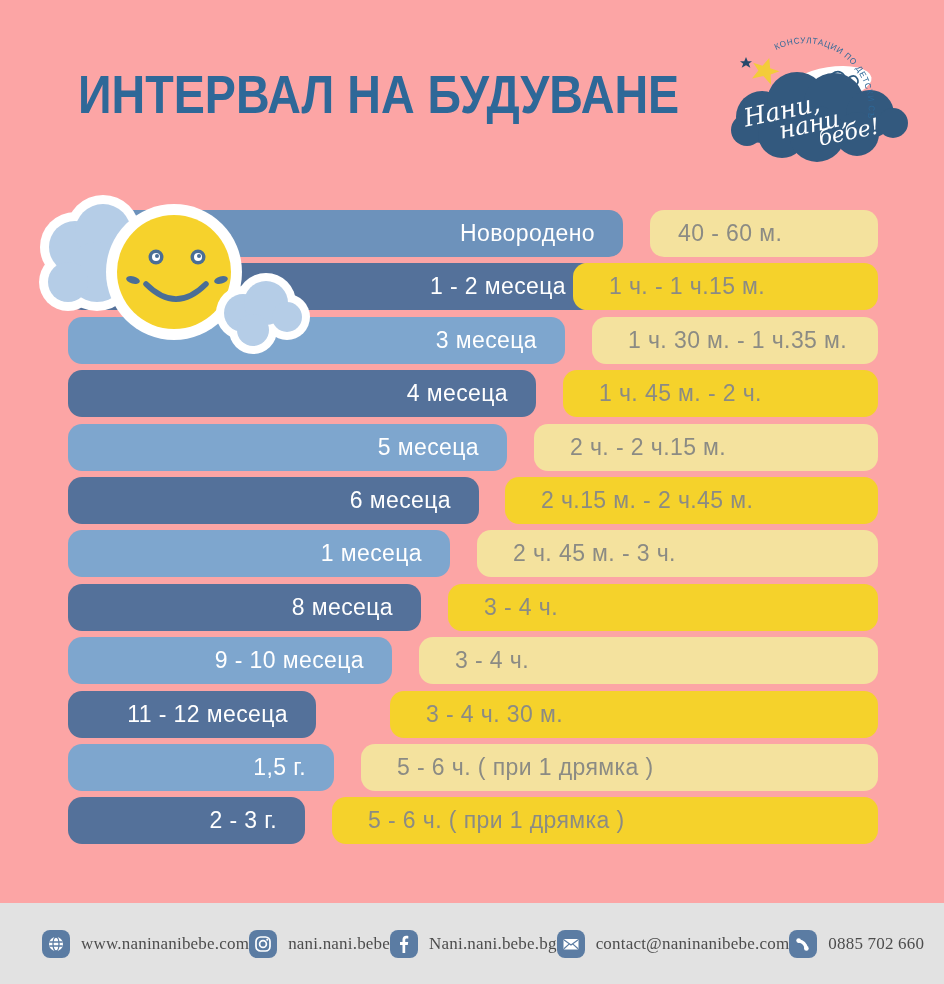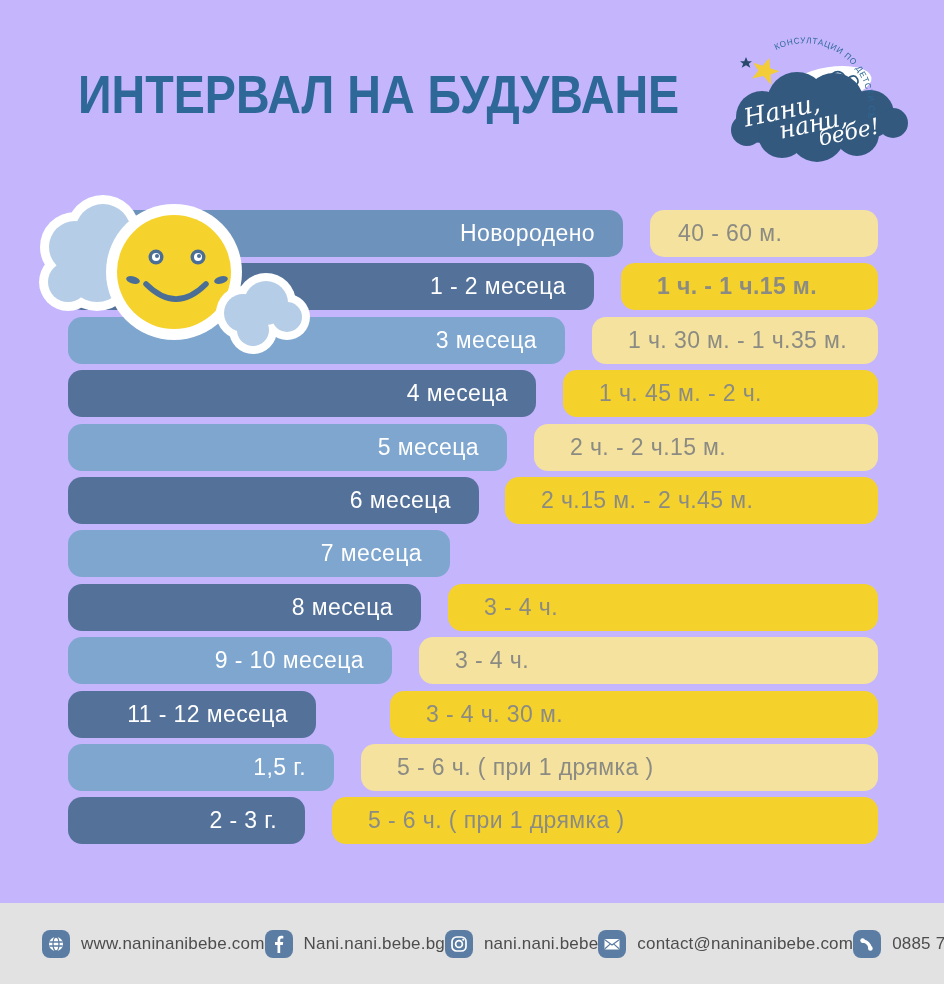--- a/index.html
+++ b/index.html
@@ -1,36 +1,36 @@
 <!DOCTYPE html>
 <html style="--title: #2e6898; --bar-blue-medium: #6d92bb; --bar-blue-dark: #54719a; --bar-blue-light: #7ea6ce; --bar-yellow-bright: #f5d22b; --bar-yellow-light: #f4e29e; --bar-text-yellow: #8b8b84; --sun-yellow: #f6d22c; --cloud-blue: #b5cde7; --face-blue: #4a6e96; --logo-cloud: #33597e; --logo-star-yellow: #f3cc3a; --footer-bg: #e2e2e2; --footer-icon-bg: #5b7ca3;"><head>
 <meta charset="utf-8">
 <style>
   html,body{margin:0;padding:0;background:#fff;}
-  .page{position:relative;width:944px;height:984px;background:#c4b5fd;overflow:hidden;
+  .page{position:relative;width:944px;height:984px;background:#fca5a5;overflow:hidden;
         font-family:"Liberation Sans",sans-serif;}
   .title{position:absolute;left:78px;top:68px;font-size:53px;font-weight:700;
          color:var(--title,#2e6898);letter-spacing:0px;transform:scaleX(.88);
          transform-origin:left top;white-space:nowrap;line-height:1;}
   .rows{position:absolute;left:68px;top:210px;width:810px;height:640px;}
   .row{position:absolute;left:0;width:810px;height:47px;}
   .bar{position:absolute;top:0;height:47px;border-radius:14px;display:flex;align-items:center;
        font-size:23px;letter-spacing:.4px;white-space:nowrap;box-sizing:border-box;}
   .bar-left{left:0;justify-content:flex-end;padding-right:28px;color:#ffffff;}
   .bar-right{right:0;justify-content:flex-start;padding-left:36px;color:var(--bar-text-yellow,#8b8b84);}
   .blue-medium{background:var(--bar-blue-medium,#6d92bb);}
   .blue-dark{background:var(--bar-blue-dark,#54719a);}
   .blue-light{background:var(--bar-blue-light,#7ea6ce);}
   .yellow-bright{background:var(--bar-yellow-bright,#f5d22b);}
   .yellow-light{background:var(--bar-yellow-light,#f4e29e);}
   .sun-illustration{position:absolute;left:28px;top:188px;width:302px;height:178px;z-index:5;}
   .logo{position:absolute;left:712px;top:22px;width:220px;height:165px;}
   .footer{position:absolute;left:0;top:903px;width:944px;height:81px;
           background:var(--footer-bg,#e2e2e2);display:flex;align-items:center;
-          justify-content:space-between;padding:11px 42px;box-sizing:border-box;}
+          justify-content:space-between;padding:11px 42px;box-sizing:border-box;font-family:Liberation Serif, serif;}
   .footer-item{display:flex;align-items:center;gap:11px;}
   .footer-label{font-size:17px;color:#4d4d4d;letter-spacing:.2px;white-space:nowrap;}
   .ficon{width:28px;height:28px;border-radius:8px;background:var(--footer-icon-bg,#5b7ca3);
          display:flex;align-items:center;justify-content:center;flex:0 0 auto;}
   .ficon svg{display:block;}
 </style>
 </head>
 <body>
 
 <div class="page">
@@ -84,21 +84,21 @@
     </div>
     <div class="bar bar-right yellow-light" style="width: 228px; padding-left: 28px;">
       <span>40 - 60 м.</span>
     </div>
   </div>
 
   <div class="row" style="top: 53px;">
     <div class="bar bar-left blue-dark" style="width: 526px;">
       <span>1 - 2 месеца</span>
     </div>
-    <div class="bar bar-right yellow-bright" style="width: 257px; font-weight: bold;">
+    <div class="bar bar-right yellow-bright" style="width: 305px;">
       <span>1 ч. - 1 ч.15 м.</span>
     </div>
   </div>
 
   <div class="row" style="top: 107px;">
     <div class="bar bar-left blue-light" style="width: 497px;">
       <span>3 месеца</span>
     </div>
     <div class="bar bar-right yellow-light" style="width: 286px;">
       <span>1 ч. 30 м. - 1 ч.35 м.</span>
@@ -127,21 +127,24 @@
     <div class="bar bar-left blue-dark" style="width: 411px;">
       <span>6 месеца</span>
     </div>
     <div class="bar bar-right yellow-bright" style="width: 373px;">
       <span>2 ч.15 м. - 2 ч.45 м.</span>
     </div>
   </div>
 
   <div class="row" style="top: 320px;">
     <div class="bar bar-left blue-light" style="width: 382px;">
-      <span>7 месеца</span>
+      <span>1 месеца</span>
+    </div>
+    <div class="bar bar-right yellow-light" style="width: 401px;">
+      <span>2 ч. 45 м. - 3 ч.</span>
     </div>
   </div>
 
   <div class="row" style="top: 374px;">
     <div class="bar bar-left blue-dark" style="width: 353px;">
       <span>8 месеца</span>
     </div>
     <div class="bar bar-right yellow-bright" style="width: 430px;">
       <span>3 - 4 ч.</span>
     </div>
@@ -237,39 +240,39 @@
     <ellipse cx="9" cy="9" rx="3" ry="7" stroke="#5b7ca3" stroke-width="1.3" fill="none"></ellipse>
     <path d="M2.4,7 h13.2 M2.4,11 h13.2" stroke="#5b7ca3" stroke-width="1.3" fill="none"></path>
   </svg>
         </span>
     <span class="footer-label">www.naninanibebe.com</span>
   </div>
 
   <div class="footer-item">
     <span class="ficon">
           <svg width="18" height="18" viewBox="0 0 18 18">
-    <path d="M10.2,18 V10 h2.6 l0.4,-3 h-3 V5.1 c0,-0.9 0.3,-1.5 1.6,-1.5 h1.5 V0.9 C12.9,0.85 12.1,0.8 11.2,0.8 c-2.2,0 -3.7,1.3 -3.7,3.8 V7 H5 v3 h2.5 v8 Z" fill="#ffffff"></path>
-  </svg>
-        </span>
-    <span class="footer-label">Nani.nani.bebe.bg</span>
-  </div>
-
-  <div class="footer-item">
-    <span class="ficon">
-          <svg width="18" height="18" viewBox="0 0 18 18">
     <rect x="2" y="2" width="14" height="14" rx="4.5" stroke="#ffffff" stroke-width="1.7" fill="none"></rect>
     <circle cx="9" cy="9" r="3.4" stroke="#ffffff" stroke-width="1.7" fill="none"></circle>
     <circle cx="13.3" cy="4.7" r="1.1" fill="#ffffff"></circle>
   </svg>
         </span>
     <span class="footer-label">nani.nani.bebe</span>
   </div>
 
   <div class="footer-item">
     <span class="ficon">
+          <svg width="18" height="18" viewBox="0 0 18 18">
+    <path d="M10.2,18 V10 h2.6 l0.4,-3 h-3 V5.1 c0,-0.9 0.3,-1.5 1.6,-1.5 h1.5 V0.9 C12.9,0.85 12.1,0.8 11.2,0.8 c-2.2,0 -3.7,1.3 -3.7,3.8 V7 H5 v3 h2.5 v8 Z" fill="#ffffff"></path>
+  </svg>
+        </span>
+    <span class="footer-label">Nani.nani.bebe.bg</span>
+  </div>
+
+  <div class="footer-item">
+    <span class="ficon">
           <svg width="20" height="20" viewBox="0 0 20 20">
     <rect x="2.5" y="5" width="15" height="10.5" rx="1.5" fill="#ffffff"></rect>
     <path d="M3.5,6.2 L10,11 L16.5,6.2 M3.5,14.3 L7.8,10.4 M16.5,14.3 L12.2,10.4" stroke="#5b7ca3" stroke-width="1.2" fill="none" stroke-linecap="round"></path>
   </svg>
         </span>
     <span class="footer-label">contact@naninanibebe.com</span>
   </div>
 
   <div class="footer-item">
     <span class="ficon">

